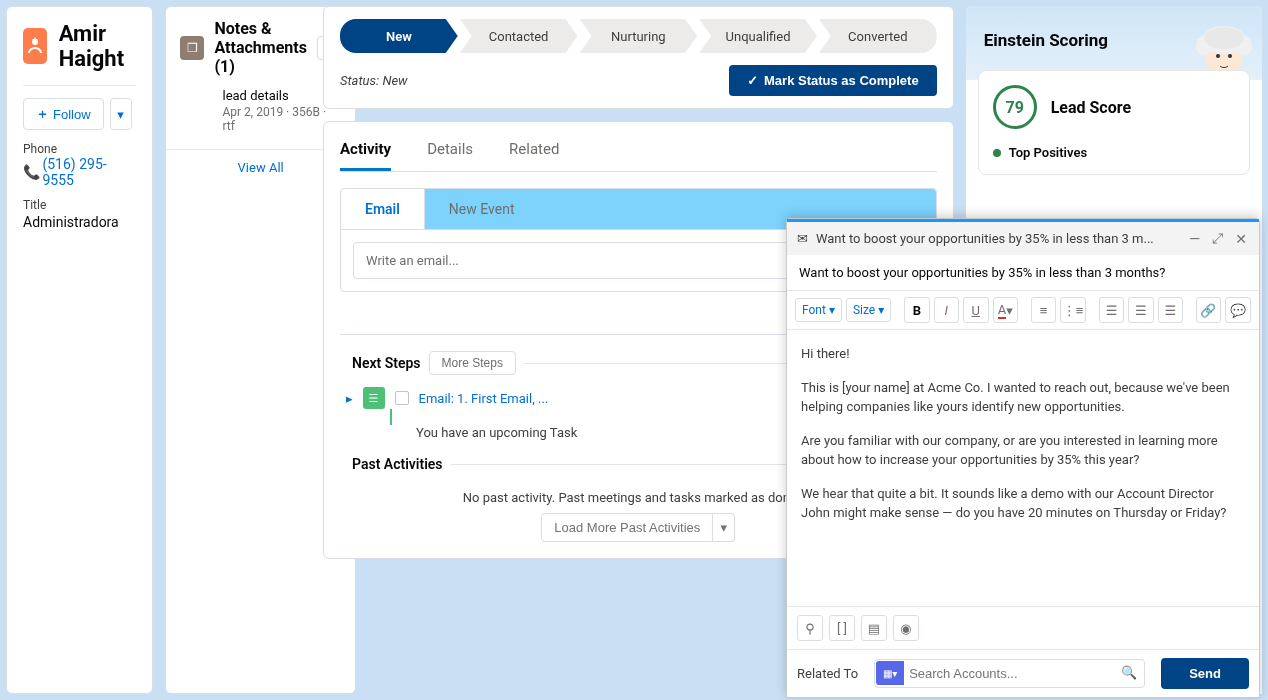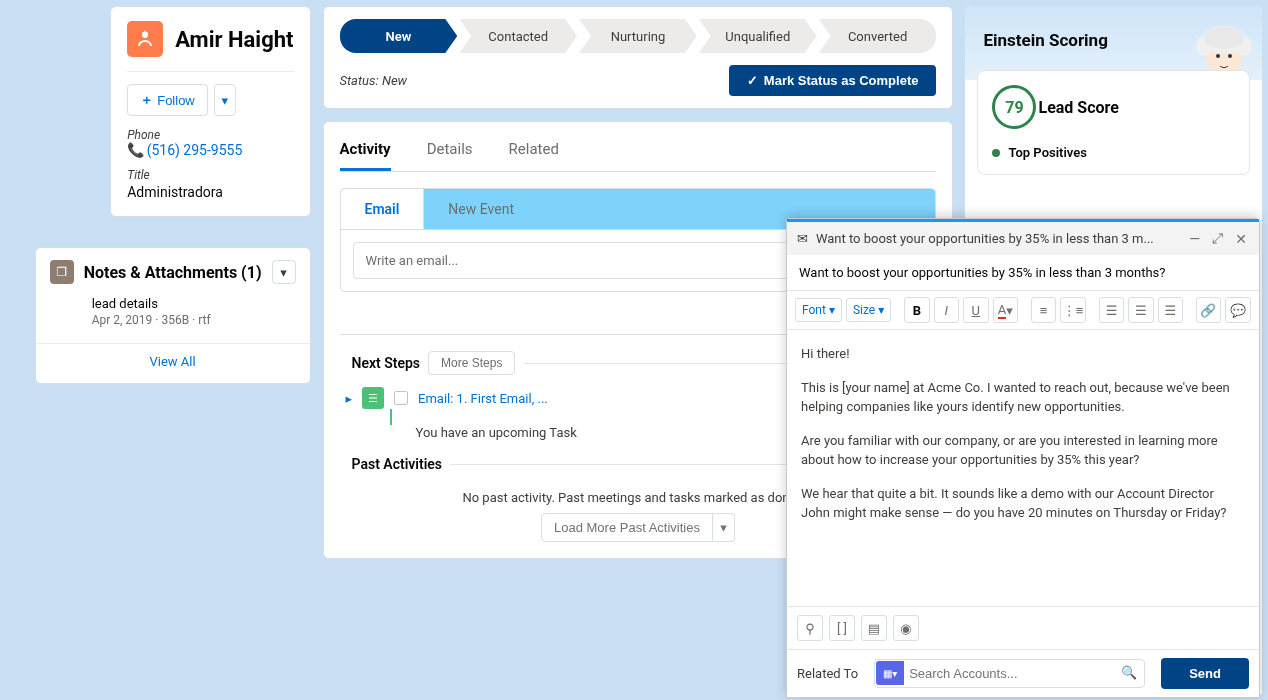--- a/index.html
+++ b/index.html
@@ -1,29 +1,29 @@
 <!DOCTYPE html>
 <html><head>
 <meta charset="utf-8">
 <style>
 * { box-sizing: border-box; margin: 0; padding: 0; }
 body { font-family: -apple-system, BlinkMacSystemFont, "Segoe UI", Roboto, Arial, sans-serif; background: #c9dff4; font-size: 13px; color: #3e3e3c; overflow: hidden; }
 .app { display: flex; gap: 12px; padding: 6px; width: 1268px; height: 700px; }
-.col-left { width: 305px; display: flex; flex-direction: column; gap: 30px; align-items: flex-end; }
+.col-left { width: 305px; display: flex; flex-direction: row; gap: 12px; }
 .col-mid { width: 632px; display: flex; flex-direction: column; gap: 12px; }
 .col-right { width: 297px; }
 .card { background: #fff; border: 1px solid #d8dde6; border-radius: 6px; }
 .lead-header { padding: 14px 16px 16px; }
 .lead-top { display: flex; align-items: center; gap: 12px; margin-bottom: 14px; }
 .lead-icon { width: 36px; height: 36px; background: #ff7c4c; border-radius: 5px; display: flex; align-items: center; justify-content: center; color: #fff; }
 .lead-name { font-size: 22px; font-weight: 700; color: #080707; }
 .btn-row { display: flex; gap: 6px; margin-bottom: 12px; }
 .btn { background: #fff; border: 1px solid #d8dde6; border-radius: 4px; padding: 6px 12px; cursor: pointer; font-size: 13px; color: #0070d2; display: inline-flex; align-items: center; gap: 4px; }
 .btn-caret { width: 22px; justify-content: center; padding: 6px 0; }
-.field-label { font-size: 12px; color: #3e3e3c; margin-top: 10px; font-style: italic; }
+.field-label { font-size: 12px; color: #3e3e3c; margin-top: 10px; }
 .field-link { color: #0070d2; font-size: 14px; display: inline-flex; align-items: center; gap: 2px; }
 .field-val { color: #080707; font-size: 14px; margin-top: 2px; }
 .hr { height: 1px; background: #ecebea; margin: 10px 0 0; }
 .notes-card { padding: 12px 0 10px; }
 .notes-head { display: flex; align-items: center; padding: 0 14px 4px; gap: 10px; }
 .notes-icon { width: 24px; height: 24px; background: #8e7e70; border-radius: 4px; display: flex; align-items:center; justify-content:center; color:#fff; font-size:12px; }
 .notes-title { font-size: 16px; font-weight: 700; color: #080707; flex:1; }
 .caret-btn { width:24px; height:24px; border:1px solid #d8dde6; border-radius:4px; display:flex; align-items:center; justify-content:center; background:#fff; cursor:pointer; }
 .note-item { padding: 8px 14px 8px 56px; }
 .note-name { font-size: 13px; color: #080707; }
@@ -60,21 +60,21 @@
 .task-link { color:#0070d2; font-size:13px; }
 .task-sub { font-size:13px; color:#3e3e3c; padding-left: 76px; }
 .timeline-bar { width:2px; height:16px; background:#4bc076; margin-left: 50px; }
 .no-past { text-align:center; color:#3e3e3c; font-size:13px; padding: 12px 0 8px;}
 .load-more { display:flex; justify-content:center; gap:0; }
 .load-more .btn { color:#737373; }
 .einstein-card { background:#fff; border-radius:6px 6px 0 0; height: 100%; position:relative; overflow:hidden;}
 .ein-head { background: linear-gradient(#cfe5f7,#e4f0fb); padding: 24px 18px 30px; position:relative; }
 .ein-title { font-size:17px; font-weight:700; color:#080707; }
 .ein-body { background:#fff; margin: 0 12px; border:1px solid #e5e5e5; border-radius:8px; padding: 14px; position:relative; top:-10px;}
-.score-row { display:flex; align-items:center; gap:2px; margin-bottom:16px;}
+.score-row { display:flex; align-items:center; gap:14px; margin-bottom:16px;}
 .score-circle { width:44px; height:44px; border-radius:50%; border:3px solid #2e844a; display:flex; align-items:center; justify-content:center; font-size:16px; font-weight:700; color:#2e844a;}
 .score-label { font-size:16px; font-weight:700; color:#080707; }
 .pos-row { display:flex; align-items:center; gap:8px; font-size:13px; font-weight:600; color:#080707; }
 .dot-g { width:8px; height:8px; border-radius:50%; background:#2e844a; }
 .ein-avatar { position:absolute; right:4px; top:12px; width:68px; height:68px; }
 .composer-panel { position:absolute; right:8px; bottom:2px; width:474px; height:480px; background:#fff; border:1px solid #c9c9c9; border-radius:4px 4px 0 0; box-shadow: 0 -2px 12px rgba(0,0,0,0.2); display:flex; flex-direction:column; }
 .cp-head { display:flex; align-items:center; gap:8px; padding:8px 10px; border-top:3px solid #1b96ff; background:#f3f3f3; }
 .cp-title { flex:1; font-size:13px; color:#3e3e3c; white-space:nowrap; overflow:hidden; text-overflow:ellipsis;}
 .cp-icon { color:#706e6b; cursor:pointer; padding:0 2px; font-size:14px;}
 .cp-subject { padding:10px 12px; border-bottom:1px solid #e5e5e5; font-size:13px; color:#080707;}

